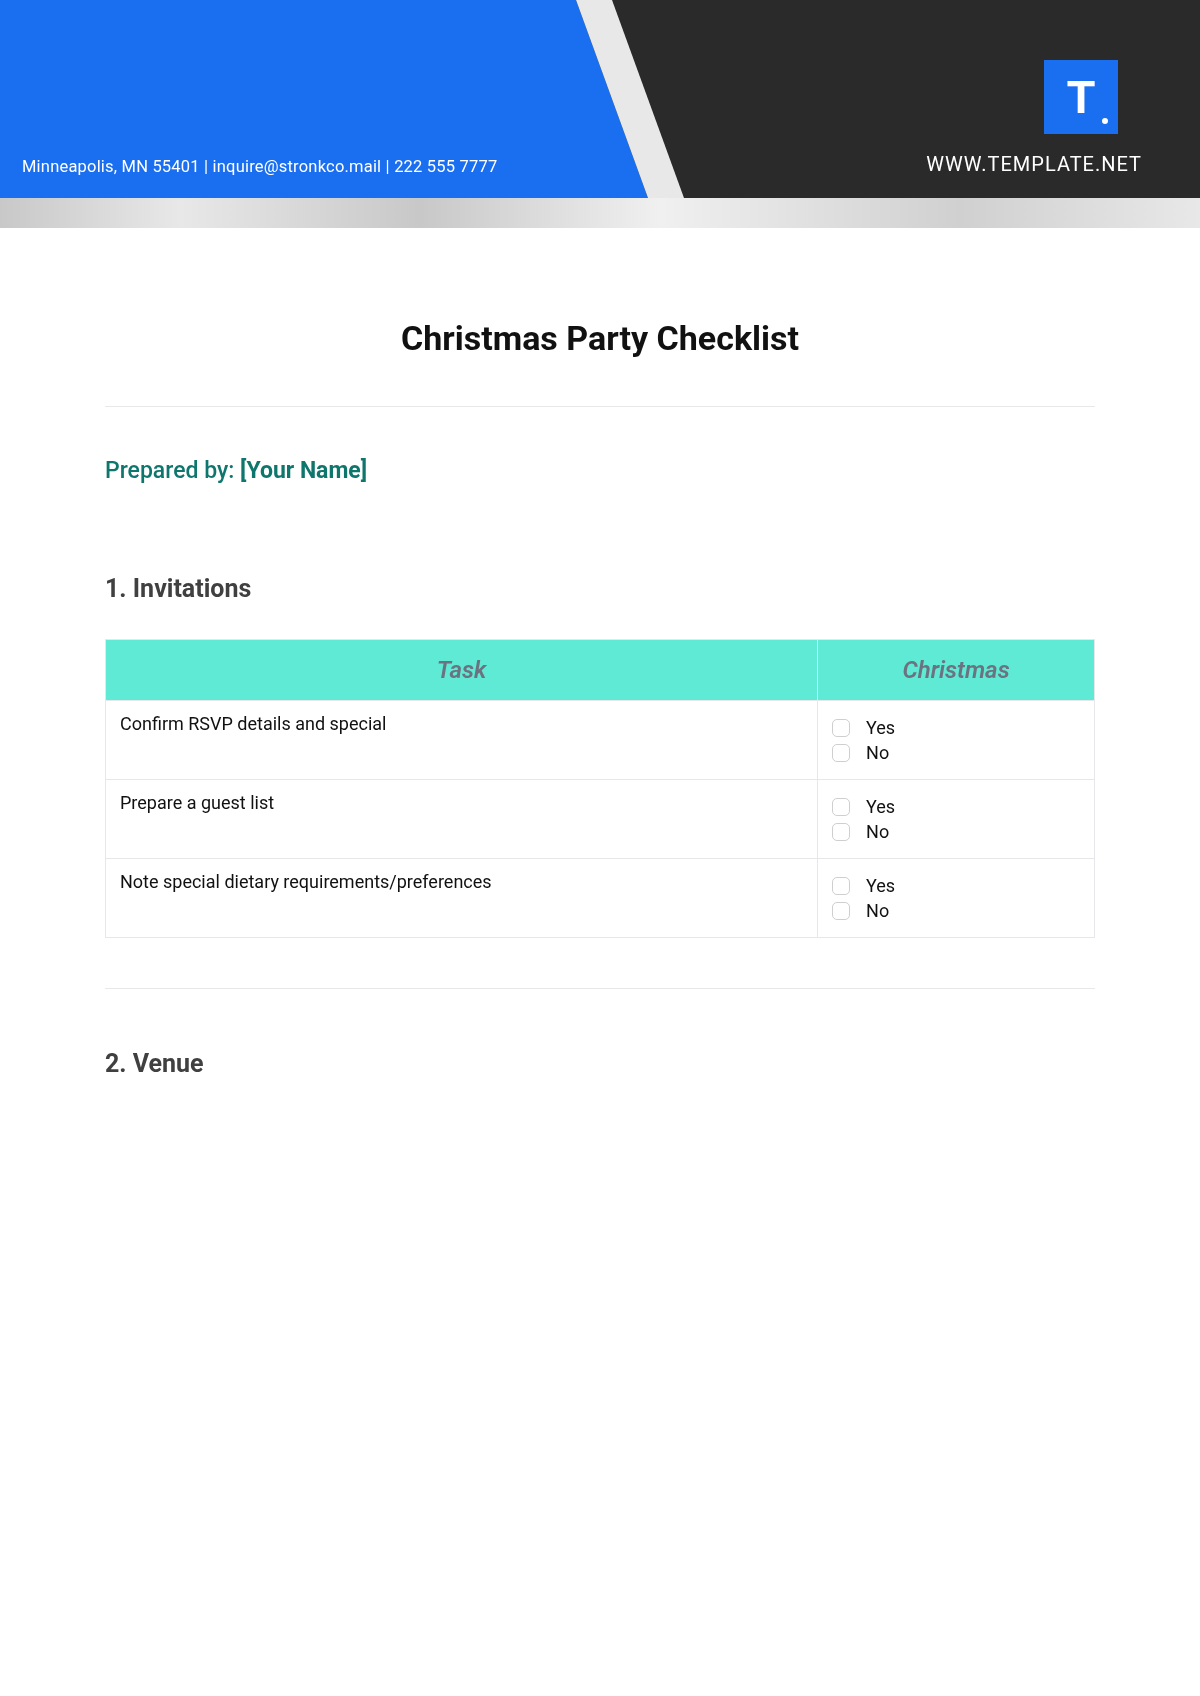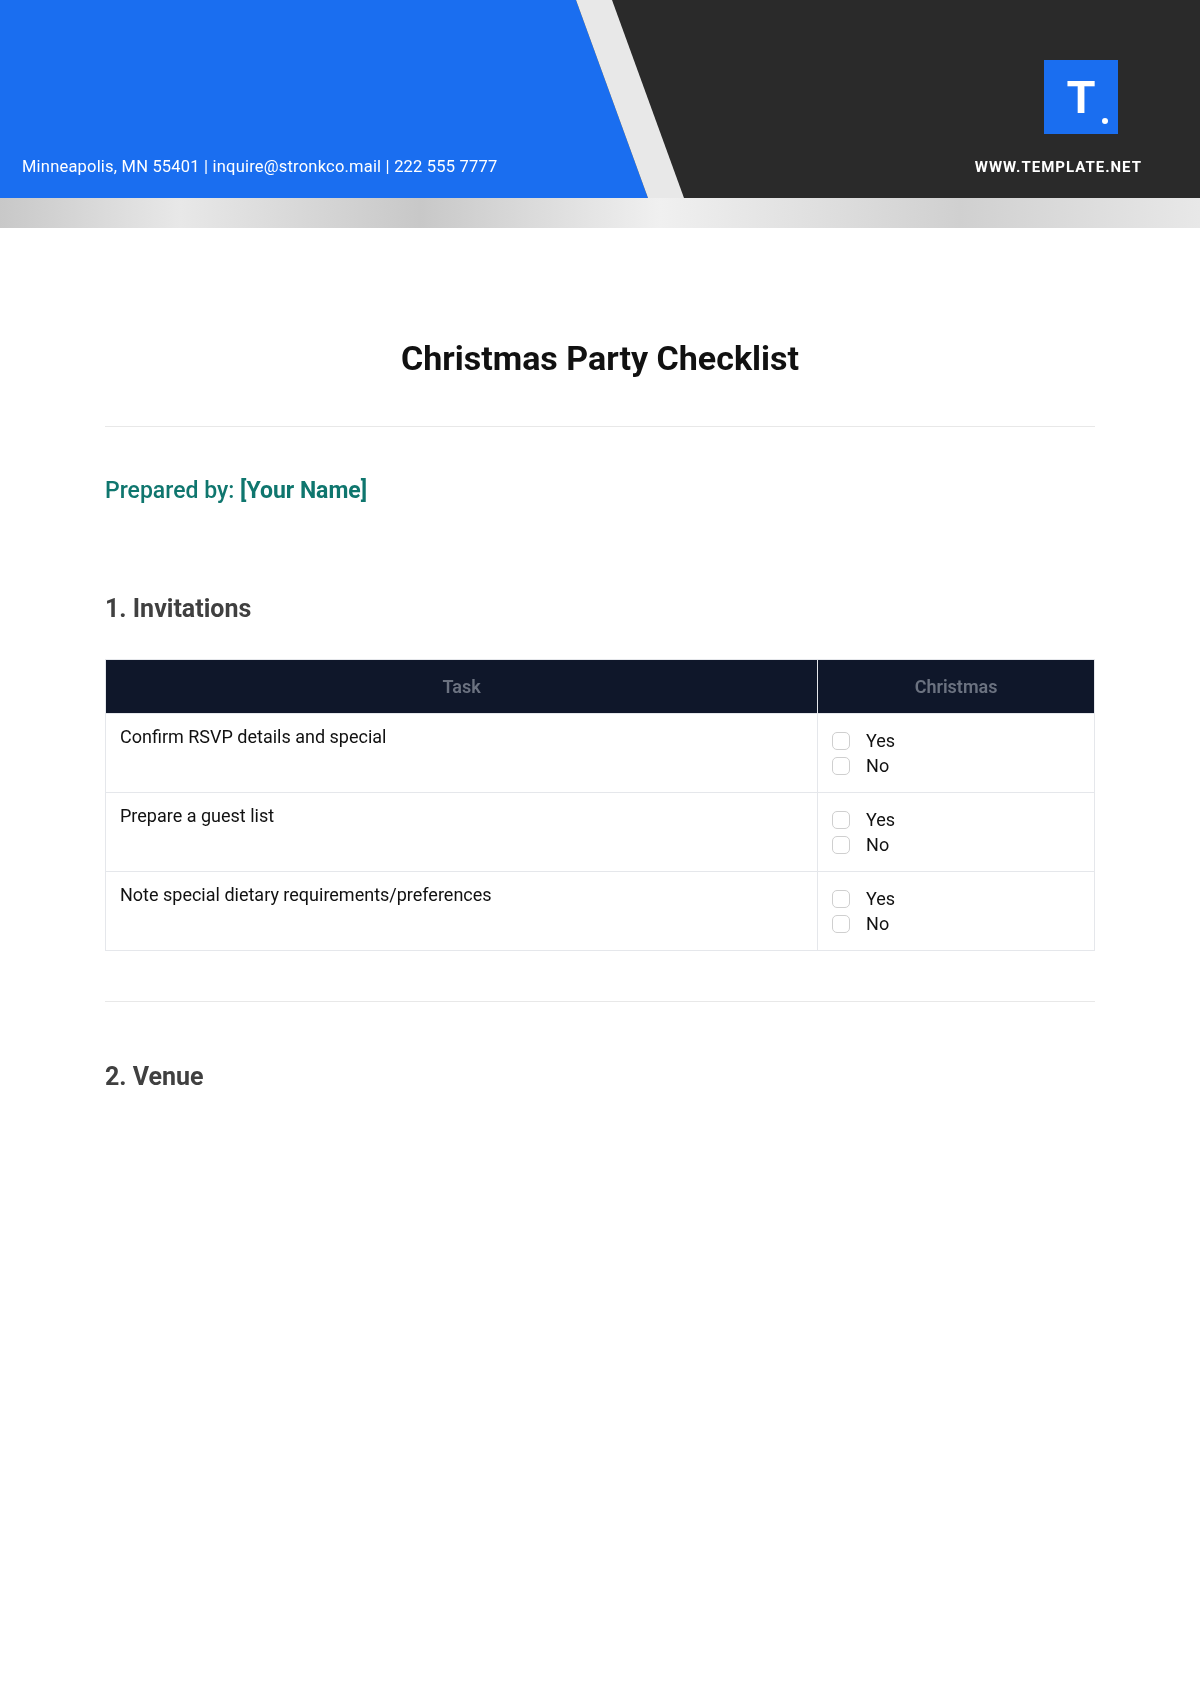--- a/index.html
+++ b/index.html
@@ -38,22 +38,22 @@
   color: #fff;
   font-size: 16.5px;
   font-weight: 400;
   letter-spacing: 0.2px;
 }
 .header-website {
   position: absolute;
   right: 58px;
   bottom: 22px;
   color: #fff;
-  font-size: 15px;
-  font-weight: 700;
+  font-size: 20px;
+  font-weight: 400;
   letter-spacing: 1px;
 }
 .logo-box {
   position: absolute;
   right: 82px;
   top: 60px;
   width: 74px;
   height: 74px;
   background: #1a6ef0;
   display: flex;
@@ -76,21 +76,20 @@
   height: 6px;
   background: #fff;
   border-radius: 50%;
 }
 .sub-header {
   height: 30px;
   background: linear-gradient(90deg, #c8c8c8 0%, #e8e8e8 15%, #c8c8c8 35%, #f0f0f0 55%, #d0d0d0 80%, #e8e8e8 100%);
 }
 .content {
   padding: 90px 105px 0 105px;
-  margin-top: 20px;
 }
 .title {
   text-align: center;
   font-size: 34px;
   font-weight: 700;
   color: #111;
   margin-bottom: 48px;
 }
 .divider {
   border: none;
@@ -109,27 +108,28 @@
   font-weight: 700;
   color: #404040;
   margin-bottom: 36px;
 }
 table.checklist {
   width: 100%;
   border-collapse: collapse;
   margin-bottom: 50px;
 }
 table.checklist th {
-  background: #0f172a;
+  background: #5eead4;
   color: #6b7280;
   font-weight: 600;
-  font-size: 18px;
+  font-size: 24px;
   padding: 16px 12px;
   border: 1px solid #e5e7eb;
   text-align: center;
+  font-style: italic;
 }
 table.checklist th.task-col { width: 72%; }
 table.checklist th.comp-col { width: 28%; }
 table.checklist td {
   border: 1px solid #e5e7eb;
   padding: 12px 14px;
   font-size: 18px;
   color: #111;
   vertical-align: top;
 }

